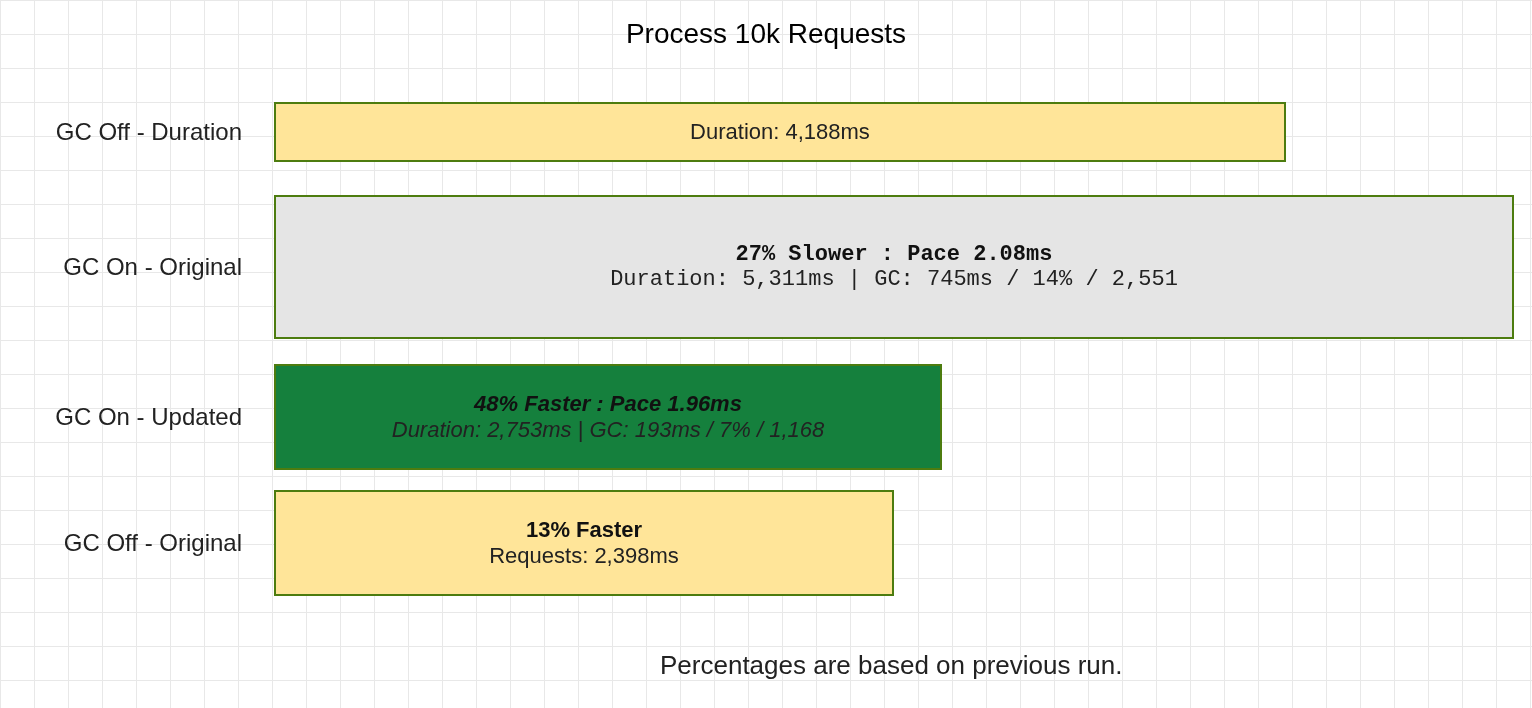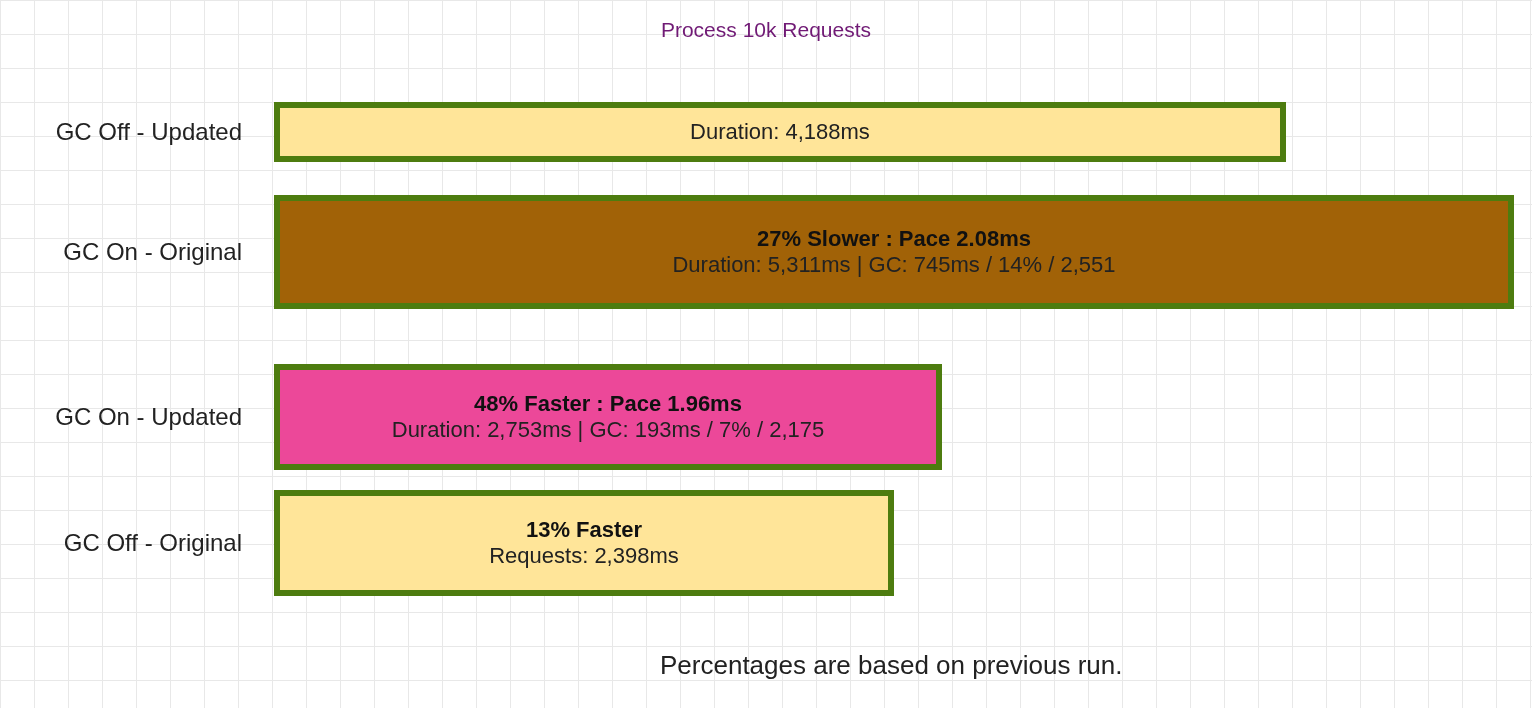--- a/index.html
+++ b/index.html
@@ -21,22 +21,22 @@
   }
   .canvas {
     position: absolute;
     inset: 0;
   }
   .title {
     position: absolute;
     left: 0; right: 0;
     text-align: center;
     top: 18px;
-    font-size: 21px;
-    color: #701a75;
+    font-size: 28px;
+    color: #000000;
   }
   .row {
     position: absolute;
     left: 0;
     right: 0;
     display: flex;
     align-items: center;
   }
   .ylabel {
     width: 260px;
@@ -50,81 +50,81 @@
   .bar-track {
     position: relative;
     flex: 0 0 1240px;
     height: 100%;
   }
   .bar {
     position: absolute;
     left: 14px;
     top: 0;
     bottom: 0;
-    border: 6px solid #4d7c0f;
+    border: 2px solid #4d7c0f;
     box-sizing: border-box;
     display: flex;
     flex-direction: column;
     align-items: center;
     justify-content: center;
     text-align: center;
     padding: 4px 0;
   }
   .bar .bold {
     font-weight: 700;
     font-size: 22px;
     color: #111;
   }
   .bar .sub {
     font-size: 22px;
     color: #222;
   }
   .bar.yellow { background: #ffe599; }
-  .bar.blue   { background: #a16207; }
-  .bar.green  { background: #ec4899; }
+  .bar.blue   { background: #e5e5e5; font-family: Liberation Mono, monospace; }
+  .bar.green  { background: #15803d; font-style: italic; }
   .footnote {
     position: absolute;
     font-size: 26px;
     color: #222;
   }
 </style>
 </head>
 <body>
 
 <div class="grid-bg"></div>
 
 <div class="canvas">
 
   <div class="title">Process 10k Requests</div>
 
   <div class="row" style="top:102px; height:60px;">
-    <div class="ylabel">GC Off - Updated</div>
+    <div class="ylabel">GC Off - Duration</div>
     <div class="bar-track">
       <div class="bar yellow" id="bar-0" style="width:1012px;">
         <div class="sub">Duration: 4,188ms</div>
       </div>
     </div>
   </div>
 
-  <div class="row" style="top:195px; height:114px;">
+  <div class="row" style="top:195px; height:144px;">
     <div class="ylabel">GC On - Original</div>
     <div class="bar-track">
       <div class="bar blue" id="bar-1" style="width:1240px;">
         <div class="bold">27% Slower : Pace 2.08ms</div>
         <div class="sub">Duration: 5,311ms | GC: 745ms / 14% / 2,551</div>
       </div>
     </div>
   </div>
 
   <div class="row" style="top:364px; height:106px;">
     <div class="ylabel">GC On - Updated</div>
     <div class="bar-track">
       <div class="bar green" id="bar-2" style="width:668px;">
         <div class="bold">48% Faster : Pace 1.96ms</div>
-        <div class="sub">Duration: 2,753ms | GC: 193ms / 7% / 2,175</div>
+        <div class="sub">Duration: 2,753ms | GC: 193ms / 7% / 1,168</div>
       </div>
     </div>
   </div>
 
   <div class="row" style="top:490px; height:106px;">
     <div class="ylabel">GC Off - Original</div>
     <div class="bar-track">
       <div class="bar yellow" id="bar-3" style="width:620px;">
         <div class="bold">13% Faster</div>
         <div class="sub">Requests: 2,398ms</div>

